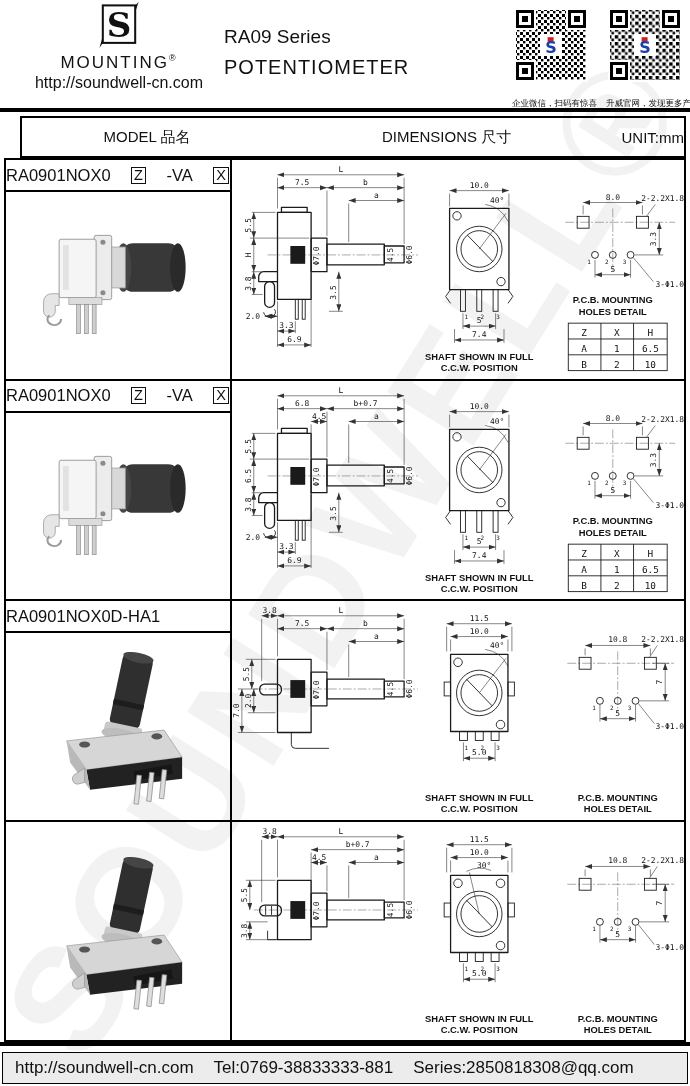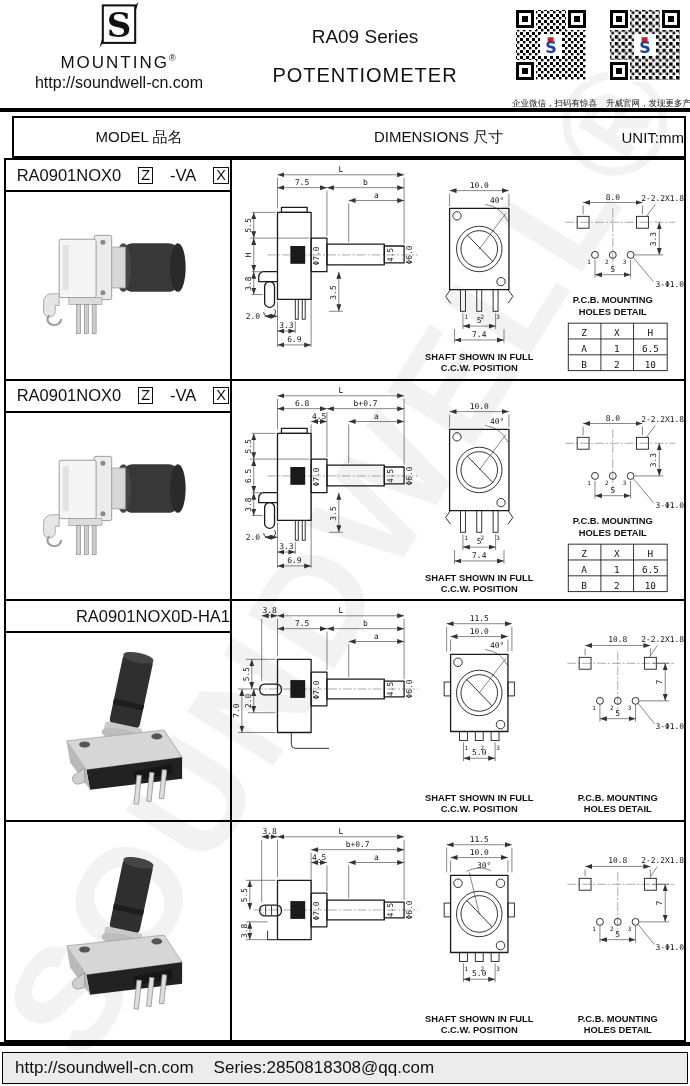--- a/index.html
+++ b/index.html
@@ -5,38 +5,38 @@
   html,body{margin:0;padding:0;background:#fff}
   body{width:690px;height:1086px;position:relative;font-family:"Liberation Sans",sans-serif;color:#111;overflow:hidden}
   .page{position:absolute;inset:0;background:#fff}
   .watermark{position:absolute;top:470px;left:-245px;width:1180px;text-align:center;font-size:148px;font-weight:bold;letter-spacing:8px;color:rgba(0,0,0,0.05);transform:rotate(-58deg);white-space:nowrap;z-index:0;pointer-events:none}
   
   .hdr{position:absolute;top:0;left:0;right:0;height:108px;z-index:2}
   .logo-block{position:absolute;left:14px;top:2px;width:210px;text-align:center}
   .logo-name{font-size:17px;letter-spacing:2px;margin-top:1px}
   .logo-name sup{font-size:9px}
   .logo-url{font-size:16px;margin-top:1px}
-  .title-block{position:absolute;left:235px;top:26px;width:260px;text-align:center}
+  .title-block{position:absolute;left:224px;top:26px;width:260px;}
   .title1{font-size:19px}
-  .title2{font-size:20px;letter-spacing:1px;margin-top:16px}
+  .title2{font-size:20px;letter-spacing:1px;margin-top:8px}
   .qr-block{position:absolute;right:6px;top:8px;display:flex;gap:16px}
   .qr{width:78px;text-align:center}
   .qr-cap{font-size:8.5px;margin-top:12px;white-space:nowrap}
   .rule{position:absolute;top:108px;left:0;right:0;height:4px;background:#000;z-index:2}
   
-  .thead{position:absolute;top:116px;left:12px;right:4px;height:38px;border:2px solid #000;display:flex;align-items:center;font-size:15px;z-index:2;background:transparent}
+  .thead{position:absolute;top:116px;left:20px;right:4px;height:38px;border:2px solid #000;display:flex;align-items:center;font-size:15px;z-index:2;background:transparent}
   .th-model{width:250px;text-align:center}
   .th-dim{flex:1;padding-left:110px}
   .th-unit{width:120px;text-align:right}
   
   .mtable{position:absolute;top:158px;left:4px;right:4px;bottom:44px;border:2px solid #000;display:flex;flex-direction:column;z-index:1}
   .trow{flex:1;display:flex;border-bottom:2px solid #000;min-height:0}
   .trow:last-child{border-bottom:none}
   .cell-m{width:224px;border-right:2px solid #000;display:flex;flex-direction:column;min-height:0}
-  .m-name{height:30px;border-bottom:2px solid #000;display:flex;align-items:center;justify-content:flex-end;font-size:16.5px;gap:16px;flex:none}
+  .m-name{height:30px;border-bottom:2px solid #000;display:flex;align-items:center;justify-content:space-between;font-size:16.5px;gap:1px;flex:none}
   .m-box{border:1.5px solid #111;padding:0 2px;line-height:15px;font-size:14.5px;display:inline-block;margin:0 1px}
   .m-photo{flex:1;display:flex;align-items:center;justify-content:center;min-height:0}
   .cell-d{flex:1;position:relative;min-height:0}
   .cell-d svg.draw{width:100%;height:100%;display:block}
   
   .draw .o{fill:none;stroke:#1a1a1a;stroke-width:1.3;stroke-linejoin:round}
   .draw .o2{fill:none;stroke:#1a1a1a;stroke-width:0.9}
   .draw .blk{fill:#1a1a1a}
   .draw .d{stroke:#333;stroke-width:0.6;fill:none}
   .draw .c{stroke:#666;stroke-width:0.55;fill:none;stroke-dasharray:9 2 2 2}
@@ -757,15 +757,16 @@
           </g>
         </svg>
       </div>
     </div>
 
   </div>
 
   <div class="footline"></div>
   <div class="footer">
     <span>http://soundwell-cn.com</span>
+    <span>Tel:0769-38833333-881</span>
     <span>Series:2850818308@qq.com</span>
   </div>
 </div>
 
 </body></html>

